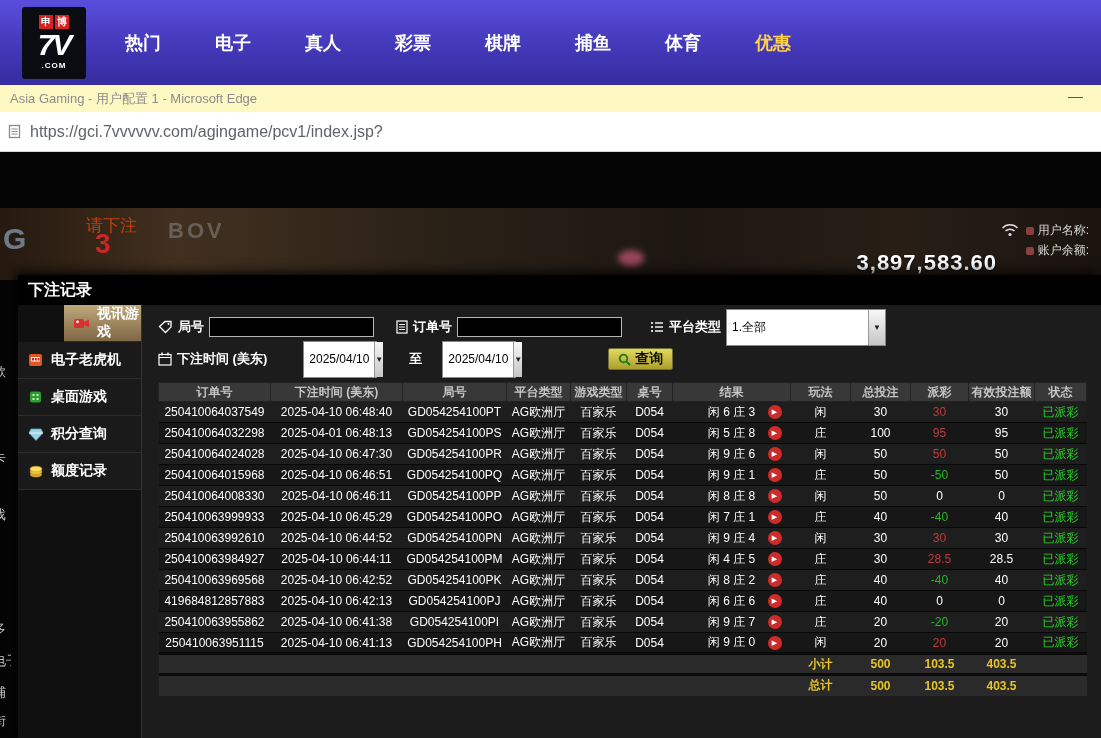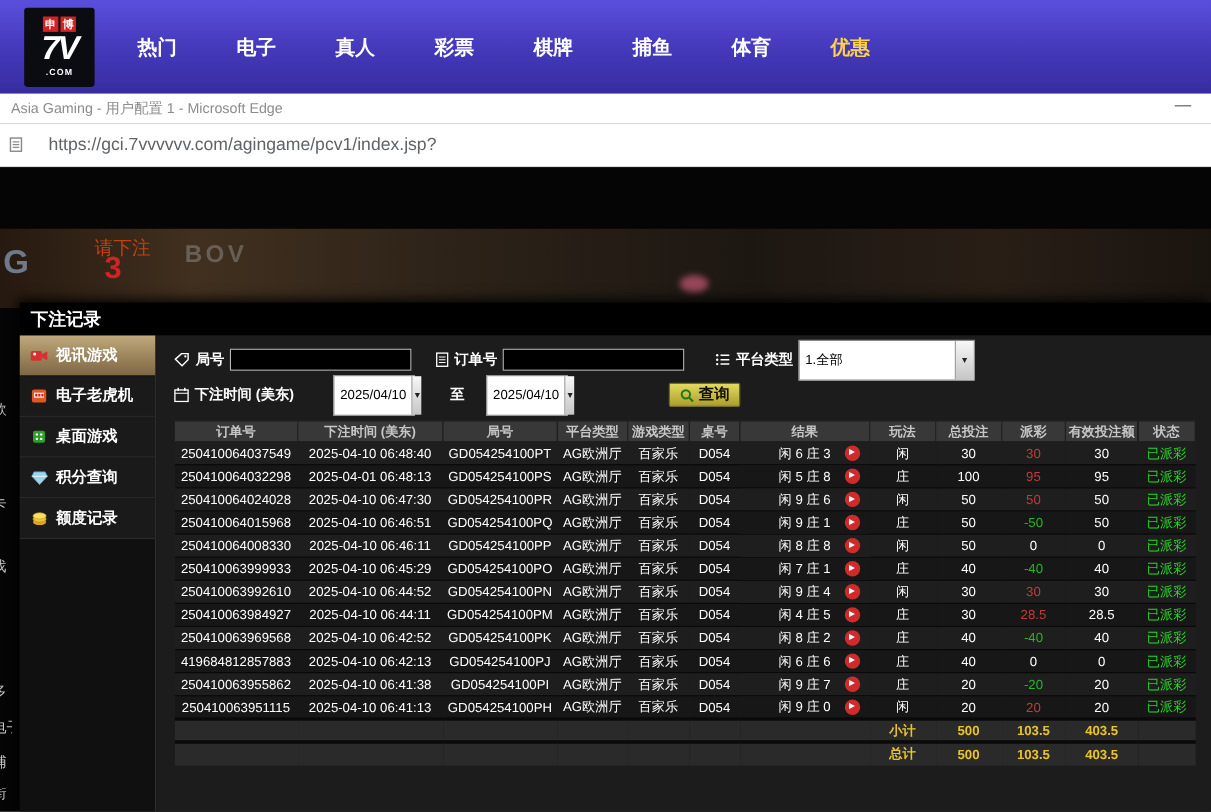--- a/index.html
+++ b/index.html
@@ -12,24 +12,24 @@
   .logo { width:64px; height:72px; background:#0b0b12; margin-left:22px; border-radius:3px; display:flex; flex-direction:column; align-items:center; justify-content:center; gap:1px; cursor:pointer; }
   .logo-badges { display:flex; gap:2px; }
   .logo-badge { width:14px; height:14px; background:#d42222; color:#fff; font-size:10px; display:flex; align-items:center; justify-content:center; font-weight:bold; }
   .logo-brand { color:#fff; font-size:30px; font-weight:bold; font-style:italic; line-height:30px; letter-spacing:-2px; }
   .logo-tld { color:#fff; font-size:8px; font-weight:bold; letter-spacing:1px; }
   .nav-menu { display:flex; margin-left:12px; }
   .nav-item { padding:0 27px; color:#fff; font-size:18px; font-weight:bold; cursor:pointer; }
   .nav-item.highlight { color:#ffd24a; }
 
   
-  .titlebar { height:27px; background:#ffffff; display:flex; align-items:center; padding:0 10px; color:#8c8c8c; font-size:13px; position:relative; }
+  .titlebar { height:27px; background:#fef9c3; display:flex; align-items:center; padding:0 10px; color:#8c8c8c; font-size:13px; position:relative; }
   .min-btn { position:absolute; right:18px; top:2px; color:#555; font-size:15px; cursor:pointer; }
   .addressbar { height:40px; background:#fff; display:flex; align-items:center; padding:0 8px; border-bottom:1px solid #d8d8d8; }
-  .url { color:#5f6368; font-size:16px; margin-left:23px; cursor:text; }
+  .url { color:#5f6368; font-size:16px; margin-left:9px; cursor:text; }
 
   
   .content { position:relative; height:586px; background:#050505; overflow:hidden; }
   .game-band { position:absolute; left:0; top:56px; width:100%; height:72px;
      background:linear-gradient(90deg,#26190f 0%,#41301f 16%,#2c2218 38%,#1d1712 62%,#281e16 82%,#1a140f 100%); }
   .pink-blob { position:absolute; left:618px; top:98px; width:26px; height:16px; background:#b4526a; border-radius:50%; filter:blur(3px); opacity:.8; }
   .bet-prompt { position:absolute; left:86px; top:62px; color:#c2410c; font-size:17px; }
   .countdown { position:absolute; left:95px; top:76px; color:#cf2424; font-size:28px; font-weight:bold; }
   .watermark { position:absolute; left:168px; top:66px; color:#999; font-size:22px; font-weight:bold; opacity:.45; letter-spacing:3px; }
   .g-logo { position:absolute; left:3px; top:70px; color:#7b8ba0; font-size:30px; font-weight:bold; opacity:.85; }
@@ -39,21 +39,21 @@
   .mini-dot { width:8px; height:8px; background:#8a4040; border-radius:2px; }
   .big-number { position:absolute; right:104px; top:98px; color:#fff; font-size:22px; font-weight:bold; letter-spacing:1px; text-shadow:0 1px 2px #000; }
   .edge-frag { position:absolute; left:-7px; width:18px; overflow:hidden; color:#c8c8c8; font-size:13px; white-space:nowrap; }
 
   
   .modal { position:absolute; left:18px; top:123px; width:1083px; height:463px; background:#151515; box-shadow:-3px -3px 10px rgba(0,0,0,.85); }
   .modal-title-bar { height:30px; background:#000; display:flex; align-items:center; padding-left:10px; color:#fff; font-size:16px; font-weight:bold; }
   .modal-body { display:flex; height:433px; }
   .sidebar { width:125px; background:#101010; border-right:1px solid #333; }
   .side-item { height:37px; display:flex; align-items:center; gap:7px; padding-left:9px; border-bottom:1px solid #2c2c2c; color:#fff; font-size:14px; font-weight:bold; background:#1a1a1a; cursor:pointer; }
-  .side-item.active { background:linear-gradient(180deg,#bfa87b,#7e6743); }
+  .side-item.active { background:linear-gradient(180deg,#bfa87b,#7e6743);margin-left:46px; }
   .side-item .icn { display:flex; width:17px; justify-content:center; }
   .main { flex:1; background:#1c1c1c; padding:10px 14px 0 16px; }
 
   
   .filters-row1 { display:flex; align-items:center; height:24px; }
   .filters-row2 { display:flex; align-items:center; height:26px; margin-top:7px; }
   .fgroup { display:flex; align-items:center; gap:5px; }
   .flabel { color:#fff; font-size:13px; font-weight:bold; white-space:nowrap; }
   .finput { width:165px; height:20px; background:#000; border:1px solid #b5b5b5; color:#fff; font-size:12px; padding:0 4px; outline:none; }
   .fselect { display:inline-flex; height:37px; background:#fff; border:1px solid #888; align-items:center; cursor:pointer; }
@@ -120,20 +120,38 @@
   </div>
 
   <div class="content">
     <div class="game-band"></div>
     <div class="pink-blob"></div>
     <div class="g-logo">G</div>
     <div class="bet-prompt">请下注</div>
     <div class="countdown">3</div>
     <div class="watermark">BOV</div>
 
+    <div class="user-info">
+      <svg width="18" height="15">
+        <path d="M1.5 6 a10.5 10.5 0 0 1 15 0" fill="none" stroke="#ddd" stroke-width="1.5"></path>
+        <path d="M4.5 9 a6.5 6.5 0 0 1 9 0" fill="none" stroke="#ddd" stroke-width="1.5"></path>
+        <circle cx="9" cy="12.5" r="1.6" fill="#ddd"></circle>
+      </svg>
+      <div class="user-lines">
+        <div class="user-line">
+          <span class="mini-dot"></span>
+          <span>用户名称:</span>
+        </div>
+        <div class="user-line">
+          <span class="mini-dot"></span>
+          <span>账户余额:</span>
+        </div>
+      </div>
+    </div>
+    <div class="big-number">3,897,583.60</div>
 
     <div>
         <div class="edge-frag" style="top: 211px;">款</div>
         <div class="edge-frag" style="top: 298px;">卡</div>
         <div class="edge-frag" style="top: 354px;">戏</div>
         <div class="edge-frag" style="top: 468px;">多</div>
         <div class="edge-frag" style="top: 500px;">电子</div>
         <div class="edge-frag" style="top: 532px;">捕</div>
         <div class="edge-frag" style="top: 560px;">街</div>
       </div>

